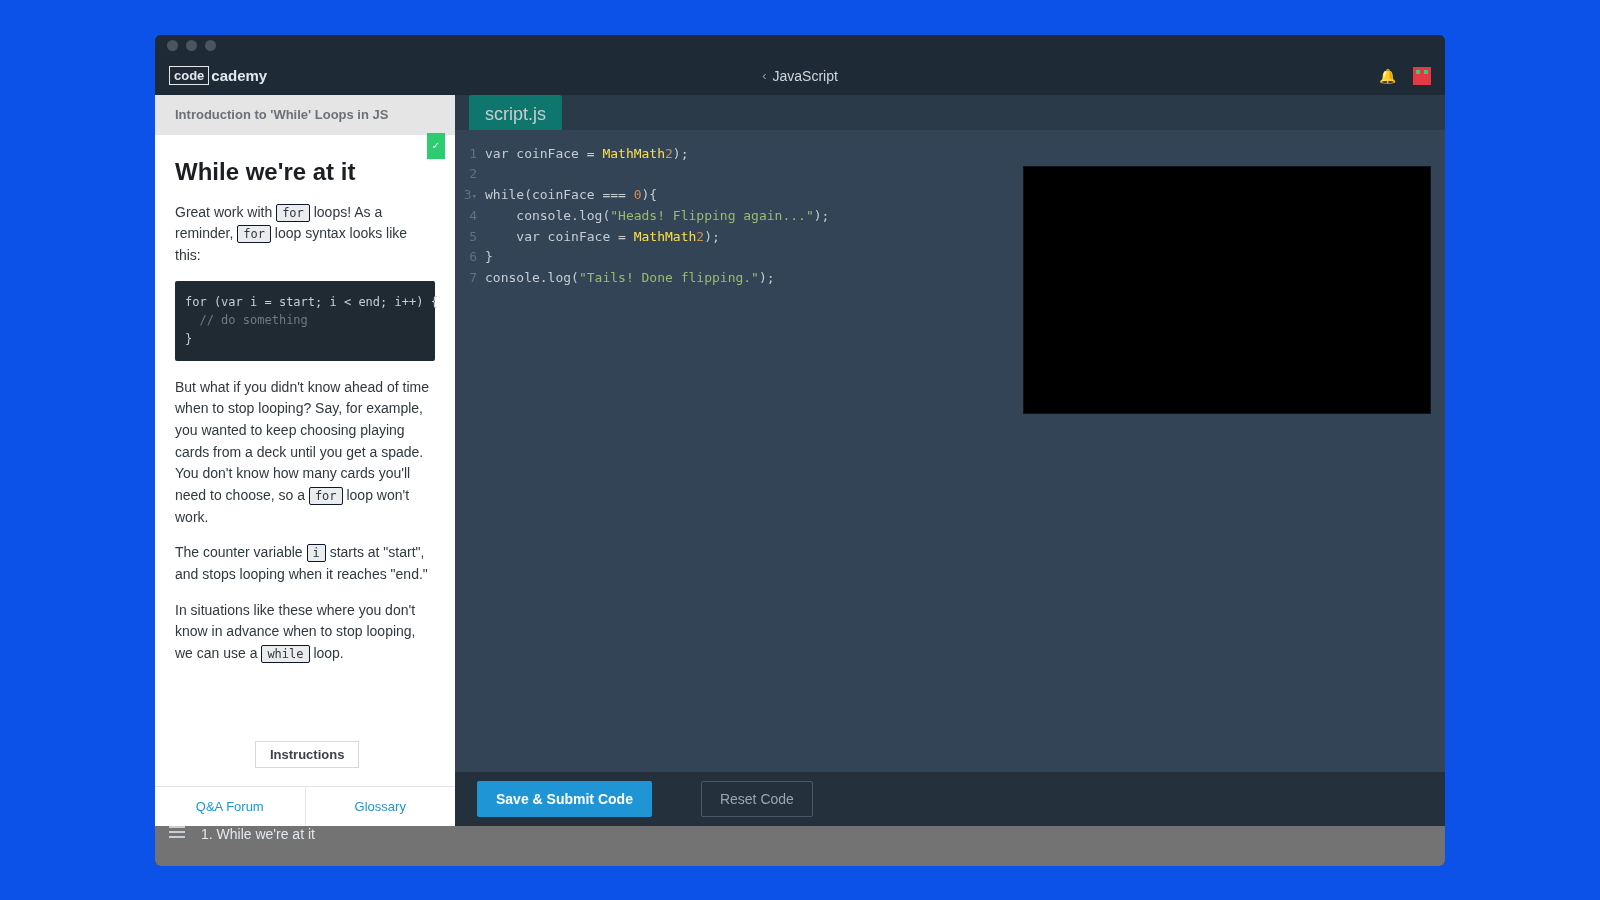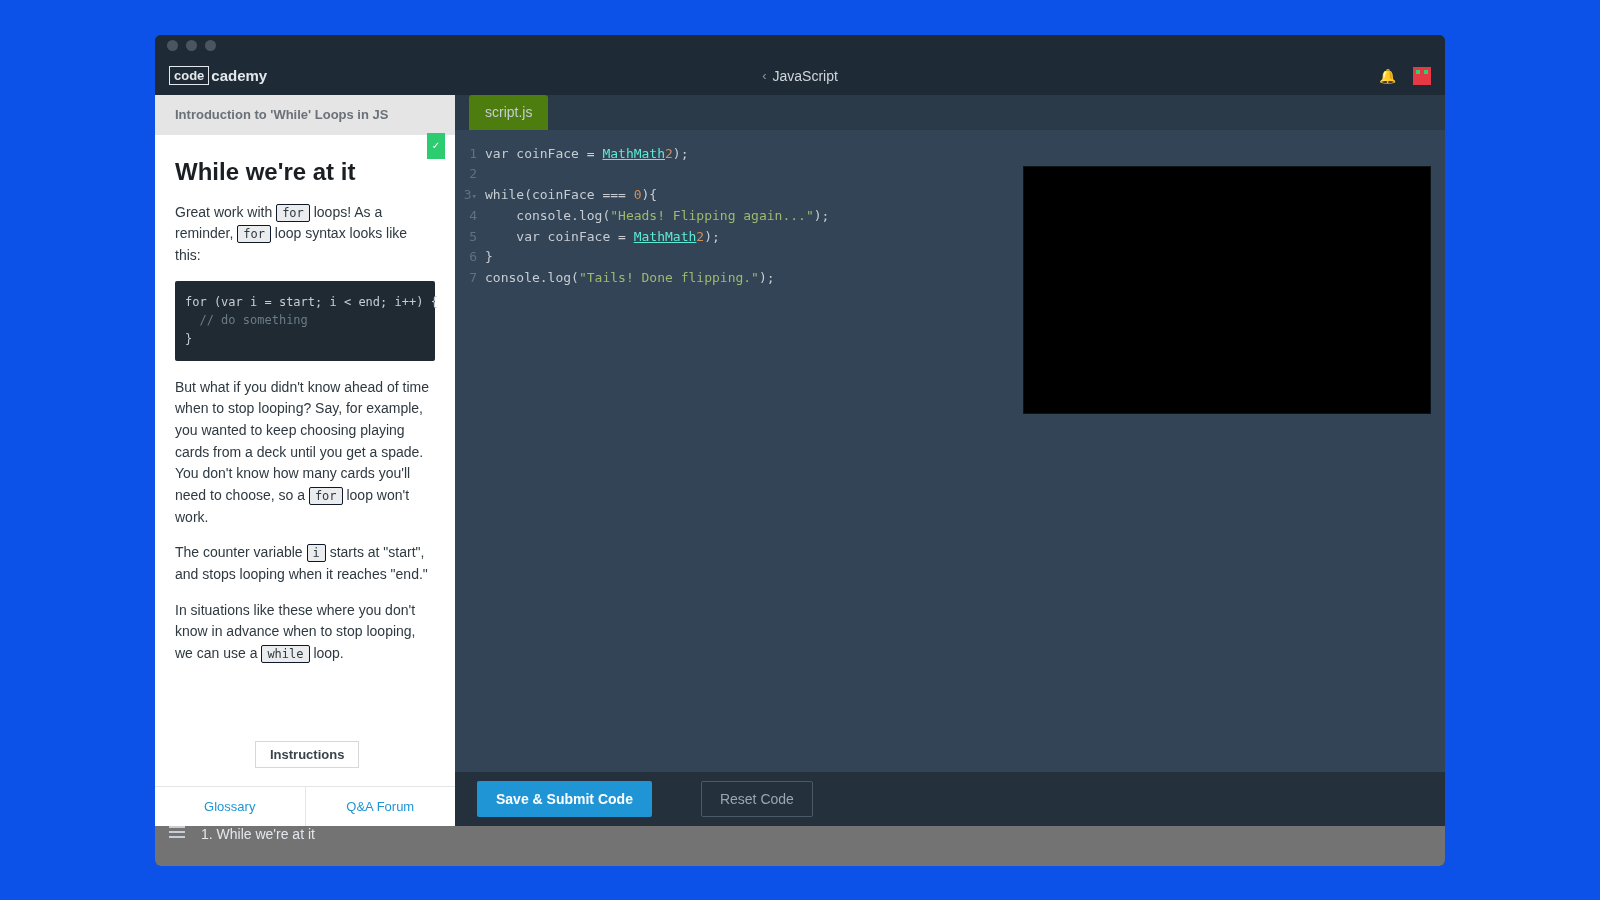--- a/index.html
+++ b/index.html
@@ -164,43 +164,43 @@
 .editor-tabs {
   height: 35px;
   background: #2a3a48;
   display: flex;
   align-items: stretch;
   padding-left: 12px;
   gap: 0;
 }
 .editor-tabs .gap { width: 2px; }
 .editor-tab {
-  background: #4d7c0f;
+  background: #0f766e;
   color: #c7cdd3;
-  font-size: 14px;
+  font-size: 18px;
   padding: 9px 16px 0 16px;
   border-radius: 3px 3px 0 0;
 }
 .code-area {
   flex: 1;
   display: flex;
   font-family: Menlo, Consolas, monospace;
   font-size: 13px;
   line-height: 1.6;
   padding-top: 14px;
   position: relative;
 }
 .gutter {
   width: 30px; text-align: right; color: #5f7284; padding-right: 8px;
   user-select: none;
 }
 .gutter div { height: 20.8px; }
 .codelines { color: #c7cdd3; }
 .codelines div { height: 20.8px; white-space: pre; }
-.math { color: #5eead4; text-decoration: underline; }
+.math { color: #fde047; }
 .num { color: #d08f57; }
 .str { color: #9fb96e; }
 .output-panel {
   position: absolute;
   top: 36px; right: 14px;
   width: 408px; height: 248px;
   background: #000;
   border: 1px solid #0d1318;
 }
 .editor-footer {
@@ -282,22 +282,22 @@
         </p>
         <p>
           <span>In situations like these where you don't know in advance when to stop looping, we can use a </span><span class="code-inline">while</span><span> loop.</span>
         </p>
         <div class="fade-bottom"></div>
       </div>
 
       <div class="instructions-tab">Instructions</div>
 
       <div class="lesson-footer">
+        <a>Q&amp;A Forum</a>
         <a>Glossary</a>
-        <a>Q&amp;A Forum</a>
       </div>
     </div>
 
     <div class="editor-panel">
       <div class="editor-tabs">
         <div class="gap"></div>
         <div class="editor-tab">script.js</div>
       </div>
 
       <div class="code-area">

